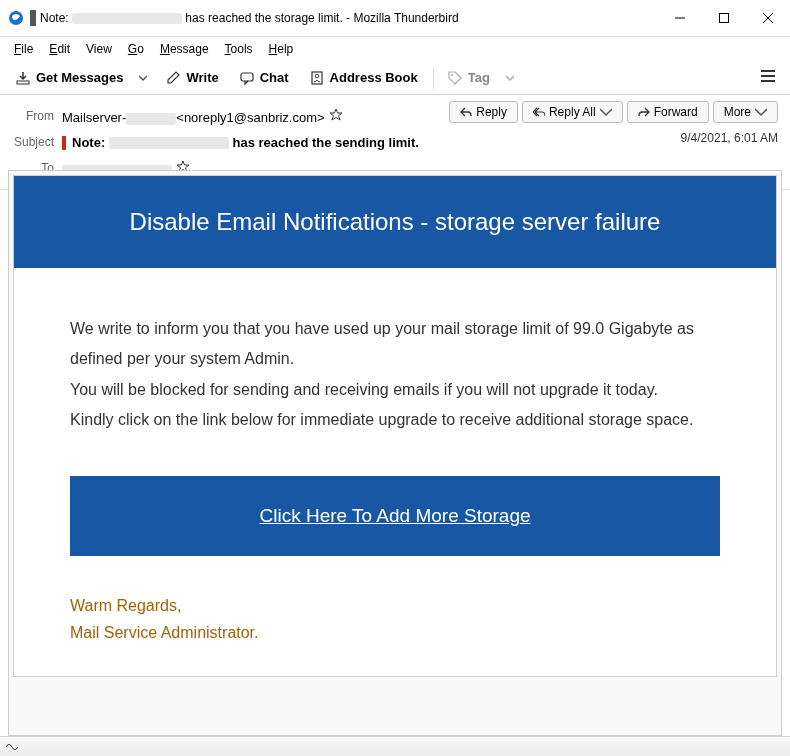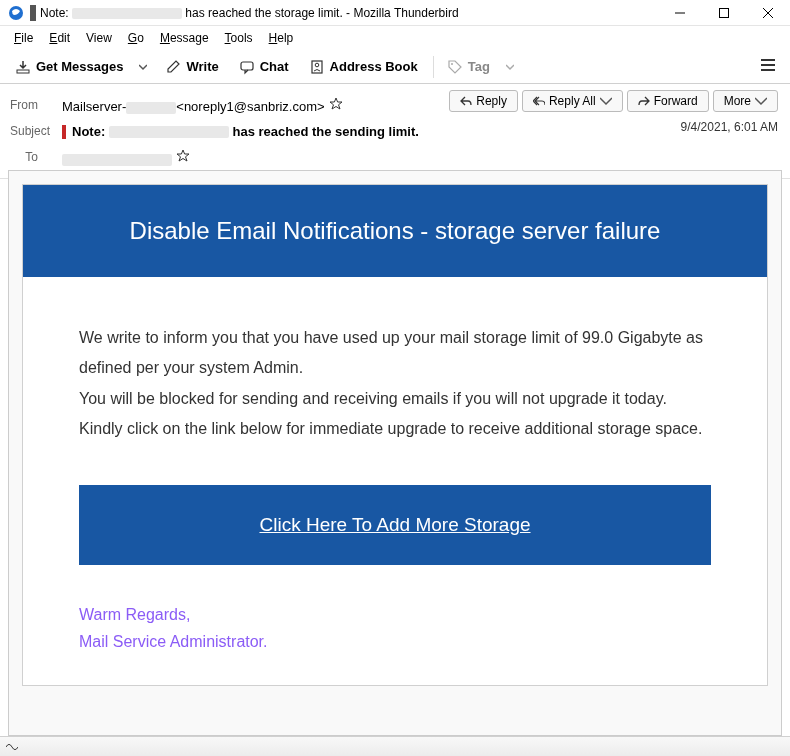--- a/index.html
+++ b/index.html
@@ -1,19 +1,19 @@
 <!DOCTYPE html>
 <html><head>
 <meta charset="utf-8">
 <style>
 * { margin: 0; padding: 0; box-sizing: border-box; }
 body { font-family: "Segoe UI", Tahoma, sans-serif; font-size: 13px; background: #fff; width: 790px; height: 756px; overflow: hidden; position: relative; }
 
 
-.titlebar { height: 26px; background: #fff; border-bottom: 1px solid #e5e5e5; display: flex; align-items: center; padding: 0 0 0 8px; }
+.titlebar { height: 37px; background: #fff; border-bottom: 1px solid #e5e5e5; display: flex; align-items: center; padding: 0 0 0 8px; }
 .titlebar .icon-app { width: 16px; height: 16px; margin-right: 6px; }
 .titlebar .flag { width: 6px; height: 16px; background: #555; margin-right: 4px; }
 .titlebar .title { font-size: 12px; flex: 0 0 auto; }
 .titlebar .redacted { display: inline-block; height: 11px; background: #e8e8e8; vertical-align: middle; border-radius: 2px; }
 .titlebar .spacer { flex: 1; }
 .titlebar .winbtn { width: 44px; height: 30px; display: flex; align-items: center; justify-content: center; cursor: pointer; }
 .titlebar .winbtn svg { width: 10px; height: 10px; }
 
 
 .menubar { height: 24px; display: flex; align-items: center; padding: 0 6px; background: #fff; }
@@ -26,42 +26,42 @@
 .toolbar .tbtn svg { width: 16px; height: 16px; margin-right: 5px; }
 .toolbar .tbtn span { font-size: 13px; }
 .toolbar .drop { width: 18px; display: flex; justify-content: center; align-items: center; cursor: pointer; padding: 4px 2px; margin-right: 4px; }
 .toolbar .sep { width: 1px; height: 22px; background: #ddd; margin: 0 4px; }
 .toolbar .spacer { flex: 1; }
 .toolbar .ham { cursor: pointer; padding: 4px 8px; }
 
 
 .msgheader { padding: 8px 12px 8px 10px; background: #fff; border-bottom: 1px solid #e0e0e0; position: relative; }
 .msgheader .row { display: flex; align-items: center; min-height: 26px; }
-.msgheader .label { width: 52px; text-align: right; color: #666; font-size: 12px; padding-right: 24px; }
+.msgheader .label { width: 52px; text-align: right; color: #666; font-size: 12px; padding-right: 8px; }
 .msgheader .value { flex: 1; font-size: 13px; display: flex; align-items: flex-end; }
 .msgheader .redact { display: inline-block; height: 12px; background: #e8e8e8; border-radius: 2px; }
 .msgheader .star { margin-left: 4px; cursor: pointer; }
 .msgheader .actions { position: absolute; top: 6px; right: 12px; display: flex; gap: 4px; }
 .msgheader .abtn { border: 1px solid #bbb; border-radius: 3px; padding: 3px 10px; font-size: 12px; display: flex; align-items: center; gap: 4px; background: #f8f8f8; cursor: pointer; }
 .msgheader .abtn svg { width: 12px; height: 12px; }
 .msgheader .date { position: absolute; top: 36px; right: 12px; font-size: 12px; color: #333; }
 .msgheader .subject-row .flagbar { width: 4px; height: 14px; background: #c62828; margin-right: 6px; }
 
 
 .bodywrap { position: absolute; top: 170px; bottom: 20px; left: 8px; right: 8px; overflow-y: scroll; border: 1px solid #ccc; background: #f9f9f9; }
 .bodywrap::-webkit-scrollbar { width: 16px; }
 .bodywrap::-webkit-scrollbar-track { background: #f0f0f0; }
 .bodywrap::-webkit-scrollbar-thumb { background: #c0c0c0; border-radius: 2px; }
 .bodywrap::-webkit-scrollbar-button { background: #f0f0f0; height: 16px; }
 
-.emailcard { margin: 13px; border: 1px solid #d0d0d0; background: #fff; }
+.emailcard { margin: 4px; border: 1px solid #d0d0d0; background: #fff; }
 .emailcard .banner { background: #1857a3; color: #fff; font-size: 24px; padding: 32px 20px; text-align: center; font-weight: 400; }
 .emailcard .content { padding: 46px 56px 30px 56px; font-size: 16px; color: #333; line-height: 1.9; }
 .emailcard .cta { display: block; margin: 40px 0 36px 0; background: #1857a3; color: #fff; text-align: center; padding: 22px 0; font-size: 19px; text-decoration: underline; cursor: pointer; }
-.emailcard .sig { font-size: 16px; color: #8b5cf6; line-height: 1.7; }
+.emailcard .sig { font-size: 16px; color: #a16207; line-height: 1.7; }
 
 
 .statusbar { position: absolute; bottom: 0; left: 0; right: 0; height: 20px; background: linear-gradient(#f8f8f8,#ececec); border-top: 1px solid #d0d0d0; display: flex; align-items: center; padding: 0 6px; }
 .statusbar svg { width: 12px; height: 10px; }
 </style>
 </head>
 <body>
 
 <div class="titlebar">
   <svg class="icon-app" viewBox="0 0 16 16">

